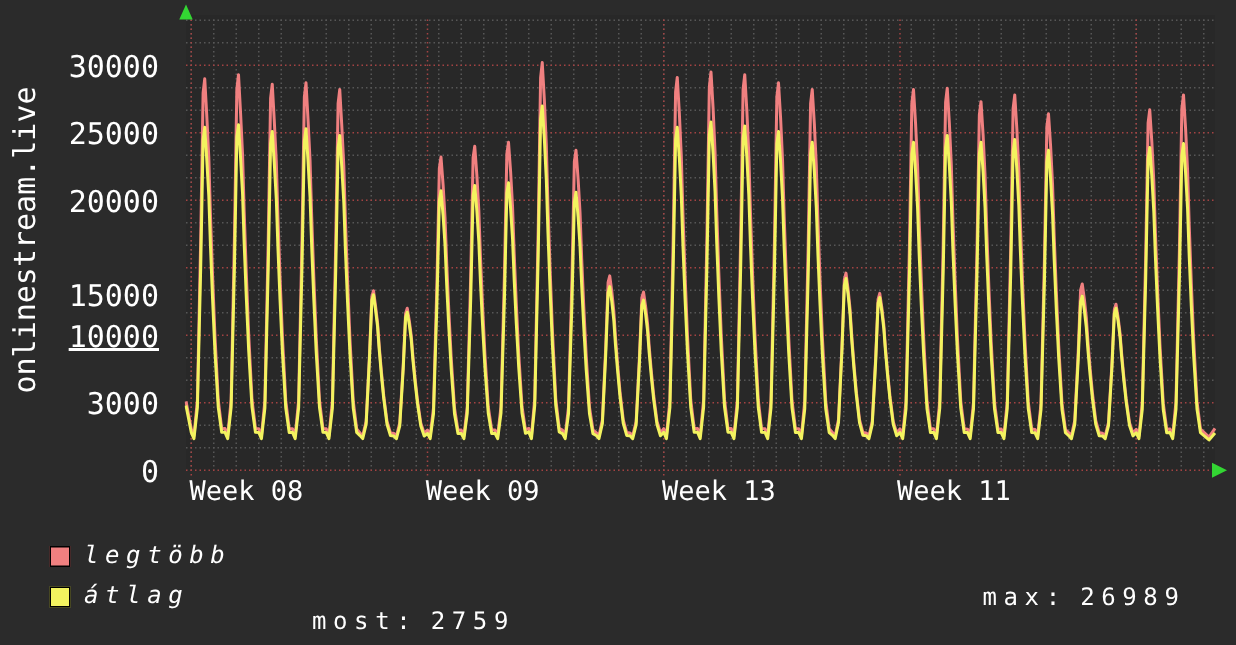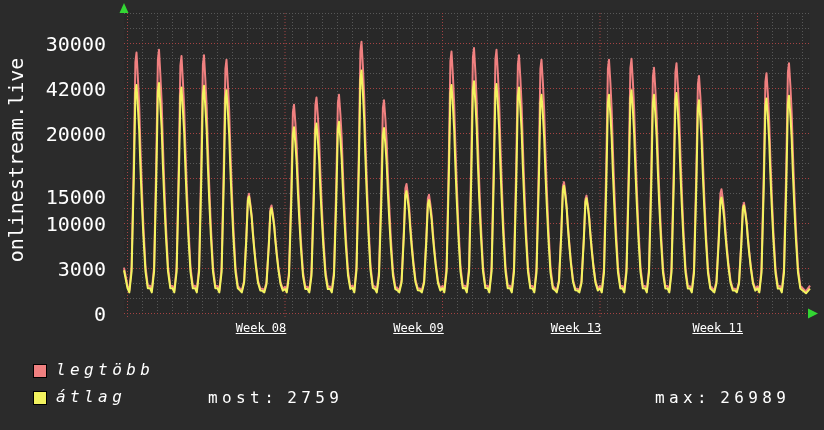--- a/index.html
+++ b/index.html
@@ -16,57 +16,57 @@
     position:absolute;left:16px;top:160px;
     transform:translate(-50%,-50%) rotate(-90deg);
     font-size:20px;white-space:nowrap;color:#ffffff;
   }
   .ytick{
     position:absolute;left:0;width:106px;height:20px;
     text-align:right;font-size:20px;line-height:20px;color:#ffffff;
   }
   .xtick{
     position:absolute;width:160px;top:319px;height:18px;
-    text-align:right;font-size:12px;line-height:18px;color:#ffffff;text-decoration:underline;
+    text-align:left;font-size:18px;line-height:18px;color:#ffffff;
   }
   #plot{position:absolute;left:0;top:0;}
   .legend-row{position:absolute;left:33px;height:14px;}
   .legend-row.r1{top:364px;}
   .legend-row.r2{top:391px;}
   .swatch{
     position:absolute;left:0;top:0;width:12px;height:12px;
     border:1px solid #000;
   }
   .legend-label{
     position:absolute;left:23px;top:-4px;
     font-size:16px;line-height:20px;letter-spacing:4.4px;white-space:nowrap;font-style:italic;
   }
   .stat{
     position:absolute;top:388px;height:20px;
     font-size:16px;line-height:20px;letter-spacing:4.4px;white-space:nowrap;
   }
   .stat .v{margin-left:9px;}
-  #stat-most{left:208px;}
+  #stat-most{left:208px;margin-top:16px;}
   #stat-avg{left:428px;}
   #stat-max{left:655px;}
 </style>
 </head>
 <body>
 
 <div class="screen">
 
   <div class="watermark">onlinestream.live</div>
 
   <div id="ylabels">
       <div class="ytick" style="top: 303.5px;">0</div>
       <div class="ytick" style="top: 258.5px;">3000</div>
-      <div class="ytick" style="top: 213.5px;">10000</div>
+      <div class="ytick" style="top: 213.5px; text-decoration: underline;">10000</div>
       <div class="ytick" style="top: 168.5px; margin-top: 18px;">15000</div>
       <div class="ytick" style="top: 123.5px; text-align: right;">20000</div>
-      <div class="ytick" style="top: 78.5px;">42000</div>
+      <div class="ytick" style="top: 78.5px;">25000</div>
       <div class="ytick" style="top: 33.5px;">30000</div>
     </div>
 
   <svg id="plot" width="824" height="358">
       <rect x="124" y="10" width="686" height="304" fill="#282828"></rect>
       <defs>
         <clipPath id="cp">
           <rect x="123" y="9" width="688" height="306.5"></rect>
         </clipPath>
       </defs>
@@ -149,21 +149,21 @@
       <polyline points="124.0,267.6 127.5,285.8 129.3,290.6 131.6,266.7 133.8,159.6 135.4,62.0 136.5,52.5 137.8,76.3 139.2,104.9 140.3,143.0 141.7,183.4 143.3,223.9 145.5,266.7 147.8,285.8 150.0,285.7 151.8,290.6 154.1,266.5 156.3,158.1 157.9,59.4 159.0,49.8 160.3,73.9 161.7,102.8 162.8,141.3 164.2,182.2 165.8,223.1 168.0,266.5 170.3,285.7 172.5,285.9 174.3,290.6 176.6,267.1 178.8,161.6 180.4,65.5 181.5,56.1 182.8,79.5 184.2,107.7 185.3,145.2 186.7,185.0 188.3,224.9 190.5,267.1 192.8,285.9 195.0,285.8 196.8,290.6 199.1,267.0 201.3,161.1 202.9,64.6 204.0,55.2 205.3,78.7 206.7,107.0 207.8,144.6 209.2,184.6 210.8,224.7 213.0,267.0 215.3,285.8 217.5,285.9 219.3,290.6 221.6,267.5 223.8,163.6 225.4,68.9 226.5,59.7 227.8,82.8 229.2,110.5 230.3,147.4 231.7,186.7 233.3,225.9 235.5,267.5 237.8,285.9 240.0,288.6 241.8,290.6 244.1,280.9 246.3,237.3 247.9,197.7 249.0,193.8 250.3,203.5 251.7,215.1 252.8,230.6 254.2,247.0 255.8,263.5 258.0,280.9 260.3,288.6 262.5,288.8 264.3,290.6 266.5,282.0 268.8,243.8 270.4,208.9 271.5,205.5 272.9,214.0 274.2,224.2 275.3,237.8 276.7,252.3 278.3,266.7 280.5,282.0 282.8,288.8 285.0,286.8 286.8,290.6 289.0,272.0 291.3,188.3 292.9,112.1 294.0,104.7 295.4,123.3 296.7,145.6 297.8,175.3 299.2,206.9 300.8,238.5 303.0,272.0 305.3,286.8 307.5,286.7 309.3,290.6 311.5,271.2 313.8,184.4 315.4,105.2 316.5,97.5 317.9,116.8 319.2,140.0 320.3,170.9 321.7,203.7 323.3,236.5 325.5,271.2 327.8,286.7 330.0,286.6 331.8,290.6 334.0,271.0 336.3,182.9 337.9,102.6 339.0,94.8 340.4,114.4 341.7,137.9 342.8,169.2 344.2,202.5 345.8,235.7 348.0,271.0 350.3,286.6 352.5,285.6 354.3,290.6 356.5,265.7 358.8,153.7 360.4,51.7 361.5,41.7 362.9,66.6 364.2,96.4 365.3,136.3 366.7,178.6 368.3,220.9 370.5,265.7 372.8,285.6 375.0,286.7 376.8,290.6 379.0,271.5 381.3,185.9 382.9,107.8 384.0,100.2 385.4,119.2 386.7,142.1 387.8,172.5 389.2,204.9 390.8,237.3 393.0,271.5 395.3,286.7 397.5,288.4 399.3,290.6 401.6,279.9 403.8,231.9 405.4,188.2 406.5,183.9 407.9,194.6 409.2,207.4 410.3,224.4 411.7,242.6 413.3,260.7 415.5,279.9 417.8,288.4 420.0,288.6 421.8,290.6 424.1,281.0 426.3,237.8 427.9,198.5 429.0,194.7 430.4,204.3 431.7,215.8 432.8,231.1 434.2,247.4 435.8,263.7 438.0,281.0 440.3,288.6 442.5,285.8 444.3,290.6 446.6,266.7 448.8,159.1 450.4,61.2 451.5,51.6 452.9,75.5 454.2,104.2 455.3,142.4 456.7,183.0 458.3,223.6 460.5,266.7 462.8,285.8 465.0,285.7 466.8,290.6 469.1,266.3 471.3,157.1 472.9,57.7 474.0,48.0 475.4,72.3 476.7,101.4 477.8,140.2 479.2,181.4 480.8,222.6 483.0,266.3 485.3,285.7 487.5,285.7 489.3,290.6 491.6,266.5 493.8,158.1 495.4,59.4 496.5,49.8 497.9,73.9 499.2,102.8 500.3,141.3 501.7,182.2 503.3,223.1 505.5,266.5 507.7,285.7 510.0,285.8 511.8,290.6 514.0,267.0 516.3,161.1 517.9,64.6 519.0,55.2 520.4,78.7 521.7,107.0 522.8,144.6 524.2,184.6 525.8,224.7 528.0,267.0 530.3,285.8 532.5,285.9 534.3,290.6 536.5,267.5 538.8,163.6 540.4,68.9 541.5,59.7 542.9,82.8 544.2,110.5 545.3,147.4 546.7,186.7 548.3,225.9 550.5,267.5 552.8,285.9 555.0,288.4 556.8,290.6 559.0,279.7 561.3,230.9 562.9,186.4 564.0,182.1 565.4,192.9 566.7,206.0 567.8,223.3 569.2,241.7 570.8,260.2 573.0,279.7 575.3,288.4 577.5,288.7 579.3,290.6 581.5,281.1 583.8,238.3 585.4,199.4 586.5,195.6 587.9,205.1 589.2,216.5 590.3,231.7 591.7,247.8 593.3,264.0 595.5,281.1 597.8,288.7 600.0,285.9 601.8,290.6 604.0,267.5 606.3,163.6 607.9,68.9 609.0,59.7 610.4,82.8 611.7,110.5 612.8,147.4 614.2,186.7 615.8,225.9 618.0,267.5 620.3,285.9 622.5,285.9 624.3,290.6 626.5,267.4 628.8,163.1 630.4,68.1 631.5,58.8 632.9,82.0 634.2,109.8 635.3,146.9 636.7,186.3 638.3,225.7 640.5,267.4 642.8,285.9 645.0,286.1 646.8,290.6 649.0,268.3 651.3,168.0 652.9,76.7 654.0,67.8 655.4,90.1 656.7,116.8 657.8,152.4 659.2,190.3 660.8,228.2 663.0,268.3 665.3,286.1 667.5,286.0 669.3,290.6 671.5,267.8 673.8,165.6 675.4,72.4 676.5,63.3 677.9,86.0 679.2,113.3 680.3,149.7 681.7,188.3 683.3,226.9 685.5,267.8 687.8,286.0 690.0,286.3 691.8,290.6 694.0,269.1 696.3,172.5 697.9,84.5 699.0,75.9 700.4,97.4 701.7,123.1 702.8,157.5 704.2,194.0 705.8,230.4 708.0,269.1 710.3,286.3 712.5,288.5 714.3,290.6 716.5,280.4 718.8,234.9 720.4,193.4 721.5,189.3 722.9,199.4 724.2,211.6 725.3,227.8 726.7,245.0 728.3,262.2 730.5,280.4 732.8,288.5 735.0,288.8 736.8,290.6 739.0,281.8 741.3,242.3 742.9,206.3 744.0,202.8 745.4,211.6 746.7,222.1 747.8,236.1 749.2,251.1 750.8,266.0 753.0,281.8 755.3,288.8 757.5,286.2 759.3,290.6 761.5,268.8 763.8,171.0 765.4,81.9 766.5,73.2 767.9,94.9 769.2,121.0 770.3,155.8 771.7,192.7 773.3,229.7 775.5,268.8 777.8,286.2 780.0,286.0 781.8,290.6 784.0,267.8 786.3,165.6 787.9,72.4 789.0,63.3 790.4,86.0 791.7,113.3 792.8,149.7 794.2,188.3 795.8,226.9 798.0,267.8 800.3,286.0 806.0,291.4 810.0,285.6" fill="none" stroke="#f08080" stroke-width="2" stroke-linejoin="round" clip-path="url(#cp)"></polyline>
       <polyline points="124.0,270.3 127.5,288.2 129.3,292.4 131.6,271.6 133.8,178.3 135.4,93.2 136.5,84.9 137.8,105.6 139.2,130.5 140.3,163.7 141.7,199.0 143.3,234.3 145.5,271.6 147.8,288.2 150.0,288.2 151.8,292.4 154.1,271.4 156.3,177.3 157.9,91.5 159.0,83.1 160.3,104.0 161.7,129.1 162.8,162.6 164.2,198.2 165.8,233.8 168.0,271.4 170.3,288.2 172.5,288.3 174.3,292.4 176.6,271.9 178.8,179.7 180.4,95.8 181.5,87.6 182.8,108.1 184.2,132.6 185.3,165.4 186.7,200.2 188.3,235.0 190.5,271.9 192.8,288.3 195.0,288.2 196.8,292.4 199.1,271.7 201.3,178.7 202.9,94.1 204.0,85.8 205.3,106.5 206.7,131.2 207.8,164.3 209.2,199.4 210.8,234.5 213.0,271.7 215.3,288.2 217.5,288.3 219.3,292.4 221.6,272.1 223.8,181.2 225.4,98.4 226.5,90.3 227.8,110.5 229.2,134.8 230.3,167.1 231.7,201.4 233.3,235.8 235.5,272.1 237.8,288.3 240.0,290.4 241.8,292.4 244.1,282.8 246.3,239.6 247.9,200.3 249.0,196.5 250.3,206.1 251.7,217.6 252.8,232.9 254.2,249.2 255.8,265.5 258.0,282.8 260.3,290.4 262.5,290.7 264.3,292.4 266.5,283.9 268.8,246.1 270.4,211.6 271.5,208.2 272.9,216.6 274.2,226.7 275.3,240.2 276.7,254.5 278.3,268.8 280.5,283.9 282.8,290.7 285.0,289.0 286.8,292.4 289.0,275.8 291.3,201.5 292.9,133.8 294.0,127.2 295.4,143.7 296.7,163.5 297.8,190.0 299.2,218.0 300.8,246.1 303.0,275.8 305.3,289.0 307.5,289.0 309.3,292.4 311.5,275.5 313.8,199.5 315.4,130.4 316.5,123.6 317.9,140.5 319.2,160.7 320.3,187.7 321.7,216.4 323.3,245.1 325.5,275.5 327.8,289.0 330.0,288.9 331.8,292.4 334.0,275.3 336.3,198.5 337.9,128.6 339.0,121.8 340.4,138.9 341.7,159.3 342.8,186.6 344.2,215.6 345.8,244.6 348.0,275.3 350.3,288.9 352.5,287.9 354.3,292.4 356.5,270.2 358.8,170.4 360.4,79.5 361.5,70.6 362.9,92.8 364.2,119.4 365.3,154.9 366.7,192.6 368.3,230.3 370.5,270.2 372.8,287.9 375.0,289.1 376.8,292.4 379.0,275.9 381.3,202.0 382.9,134.7 384.0,128.1 385.4,144.5 386.7,164.2 387.8,190.5 389.2,218.4 390.8,246.4 393.0,275.9 395.3,289.1 397.5,290.3 399.3,292.4 401.6,282.2 403.8,236.7 405.4,195.2 406.5,191.1 407.9,201.2 409.2,213.4 410.3,229.6 411.7,246.8 413.3,264.0 415.5,282.2 417.8,290.3 420.0,290.5 421.8,292.4 424.1,283.1 426.3,241.6 427.9,203.8 429.0,200.1 430.4,209.3 431.7,220.4 432.8,235.2 434.2,250.8 435.8,266.5 438.0,283.1 440.3,290.5 442.5,288.2 444.3,292.4 446.6,271.6 448.8,178.3 450.4,93.2 451.5,84.9 452.9,105.6 454.2,130.5 455.3,163.7 456.7,199.0 458.3,234.3 460.5,271.6 462.8,288.2 465.0,288.1 466.8,292.4 469.1,271.2 471.3,176.3 472.9,89.7 474.0,81.3 475.4,102.4 476.7,127.7 477.8,161.5 479.2,197.4 480.8,233.3 483.0,271.2 485.3,288.1 487.5,288.2 489.3,292.4 491.6,271.5 493.8,177.8 495.4,92.3 496.5,84.0 497.9,104.8 499.2,129.8 500.3,163.2 501.7,198.6 503.3,234.0 505.5,271.5 507.7,288.2 510.0,288.3 511.8,292.4 514.0,271.9 516.3,179.7 517.9,95.8 519.0,87.6 520.4,108.1 521.7,132.6 522.8,165.4 524.2,200.2 525.8,235.0 528.0,271.9 530.3,288.3 532.5,288.4 534.3,292.4 536.5,272.6 538.8,183.7 540.4,102.7 541.5,94.8 542.9,114.6 544.2,138.3 545.3,169.9 546.7,203.5 548.3,237.0 550.5,272.6 552.8,288.4 555.0,290.2 556.8,292.4 559.0,281.7 561.3,233.7 562.9,190.0 564.0,185.7 565.4,196.4 566.7,209.2 567.8,226.2 569.2,244.4 570.8,262.5 573.0,281.7 575.3,290.2 577.5,290.5 579.3,292.4 581.5,282.9 583.8,240.6 585.4,202.1 586.5,198.3 587.9,207.7 589.2,219.0 590.3,234.0 591.7,250.0 593.3,266.0 595.5,282.9 597.8,290.5 600.0,288.4 601.8,292.4 604.0,272.6 606.3,183.7 607.9,102.7 609.0,94.8 610.4,114.6 611.7,138.3 612.8,169.9 614.2,203.5 615.8,237.0 618.0,272.6 620.3,288.4 622.5,288.3 624.3,292.4 626.5,272.1 628.8,181.2 630.4,98.4 631.5,90.3 632.9,110.5 634.2,134.8 635.3,167.1 636.7,201.4 638.3,235.8 640.5,272.1 642.8,288.3 645.0,288.4 646.8,292.4 649.0,272.6 651.3,183.7 652.9,102.7 654.0,94.8 655.4,114.6 656.7,138.3 657.8,169.9 659.2,203.5 660.8,237.0 663.0,272.6 665.3,288.4 667.5,288.4 669.3,292.4 671.5,272.4 673.8,182.7 675.4,101.0 676.5,93.0 677.9,112.9 679.2,136.9 680.3,168.8 681.7,202.6 683.3,236.5 685.5,272.4 687.8,288.4 690.0,288.5 691.8,292.4 694.0,273.1 696.3,186.7 697.9,107.9 699.0,100.2 700.4,119.4 701.7,142.5 702.8,173.2 704.2,205.9 705.8,238.5 708.0,273.1 710.3,288.5 712.5,290.5 714.3,292.4 716.5,282.9 718.8,240.1 720.4,201.2 721.5,197.4 722.9,206.9 724.2,218.3 725.3,233.5 726.7,249.6 728.3,265.8 730.5,282.9 732.8,290.5 735.0,290.6 736.8,292.4 739.0,283.7 741.3,244.6 742.9,209.0 744.0,205.5 745.4,214.2 746.7,224.6 747.8,238.5 749.2,253.3 750.8,268.0 753.0,283.7 755.3,290.6 757.5,288.5 759.3,292.4 761.5,273.0 763.8,185.7 765.4,106.2 766.5,98.4 767.9,117.8 769.2,141.1 770.3,172.1 771.7,205.1 773.3,238.0 775.5,273.0 777.8,288.5 780.0,288.4 781.8,292.4 784.0,272.7 786.3,184.2 787.9,103.6 789.0,95.7 790.4,115.4 791.7,139.0 792.8,170.4 794.2,203.9 795.8,237.3 798.0,272.7 800.3,288.4 806.0,293.3 810.0,288.7" fill="none" stroke="#f3f35f" stroke-width="2" stroke-linejoin="round" clip-path="url(#cp)"></polyline>
       <polygon points="124,3 119.5,13 128.5,13" fill="#33d633"></polygon>
       <polygon points="818,313.5 808,308.5 808,318.5" fill="#33d633"></polygon>
     </svg>
 
   <div id="xlabels">
       <div class="xtick" style="left: 126.3px;">Week 08</div>
       <div class="xtick" style="left: 283.8px;">Week 09</div>
       <div class="xtick" style="left: 441.3px;">Week 13</div>
-      <div class="xtick" style="left: 583px;">Week 11</div>
+      <div class="xtick" style="left: 598px;">Week 11</div>
     </div>
 
   <div class="legend-row r1">
     <span class="swatch" style="background: rgb(240, 128, 128);"></span>
     <span class="legend-label">legtöbb</span>
   </div>
 
   <div class="legend-row r2">
     <span class="swatch" style="background: rgb(243, 243, 95);"></span>
     <span class="legend-label">átlag</span>

